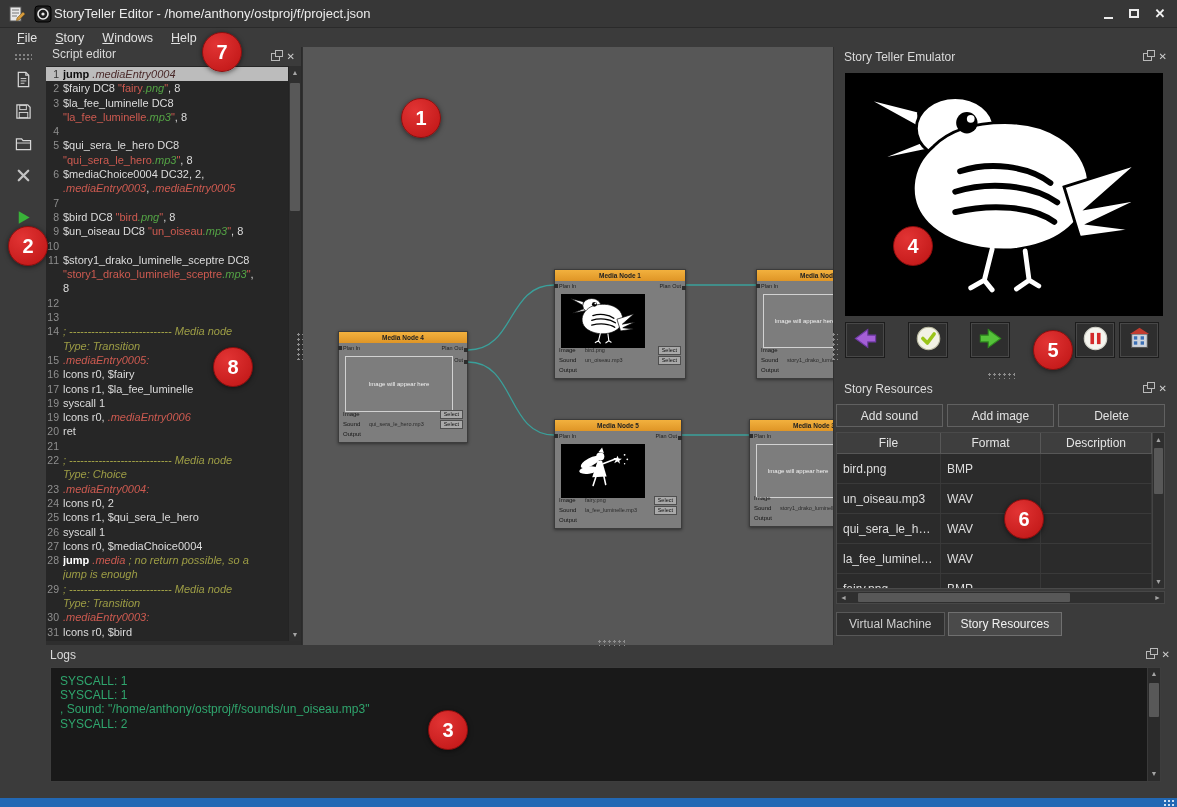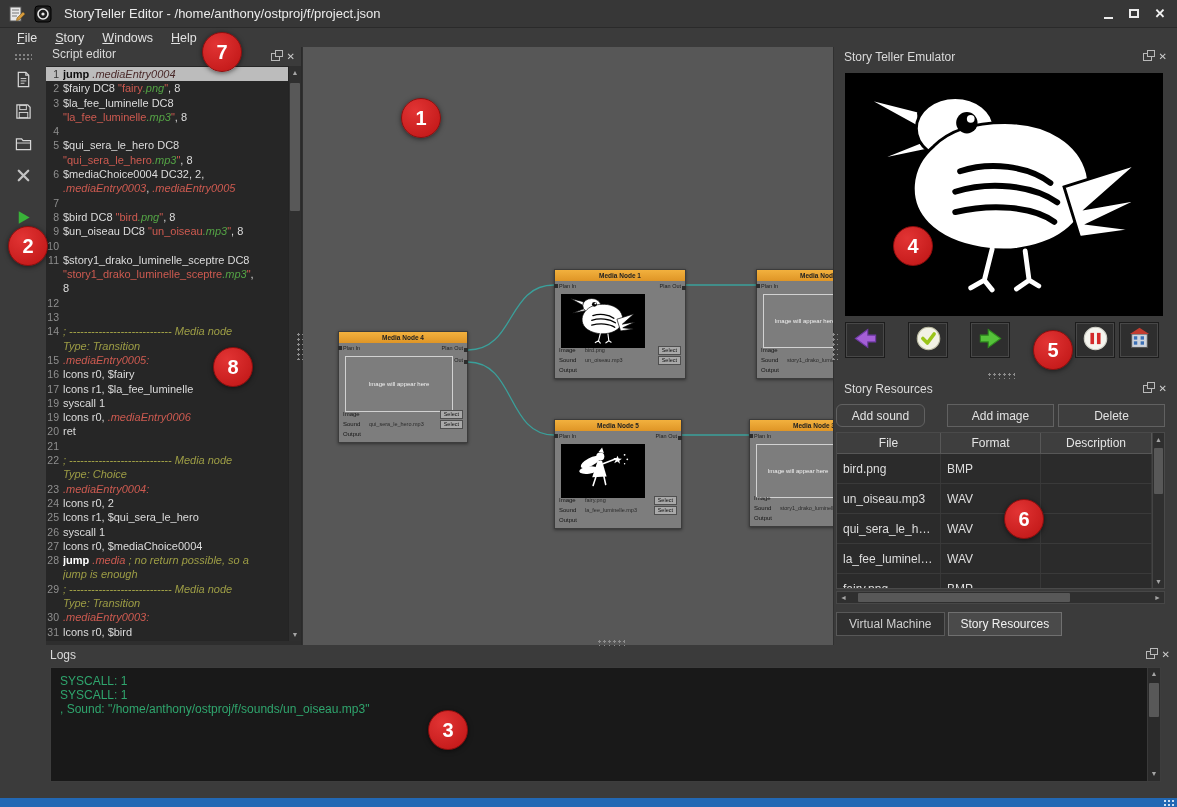--- a/index.html
+++ b/index.html
@@ -3,21 +3,21 @@
 <meta charset="utf-8">
 <style>
   *{margin:0;padding:0;box-sizing:border-box}
   html,body{width:1177px;height:807px}
   body{position:relative;background:#3b3b3b;font-family:"Liberation Sans",sans-serif;overflow:hidden;color:#ddd}
 
   
   .titlebar{position:absolute;left:0;top:0;width:1177px;height:28px;background:#373737;border-bottom:1px solid #2a2a2a;display:flex;align-items:center}
   .app-ic{width:18px;height:18px;margin-left:8px;flex:none}
   .app-ic svg{width:100%;height:100%}
-  .title-text{margin-left:12px;font-size:13px;color:#ebebeb;white-space:nowrap}
+  .title-text{margin-left:2px;font-size:13px;color:#ebebeb;white-space:nowrap}
   .win-btns{margin-left:auto;display:flex;margin-right:4px}
   .win-btn{width:26px;height:22px;display:flex;align-items:center;justify-content:center;color:#eee;font-size:12px;cursor:default}
   .wm-bar{width:9px;height:2px;background:#ececec;margin-top:8px}
   .wm-box{width:10px;height:9px;border:2px solid #ececec}
   .wm-x{font-size:13px;font-weight:bold;color:#f2f2f2}
 
   
   .menubar{position:absolute;top:28px;left:0;width:1177px;height:19px;background:#3b3b3b;display:flex;align-items:center;padding-left:8px}
   .menu-item{padding:0 9px;font-size:12.5px;color:#e2e2e2}
   .menu-item u{text-decoration:underline}
@@ -519,37 +519,38 @@
     <div class="emu-btn" style="left: 285px;">
       <span><svg viewBox="0 0 24 24">
           <rect x="5" y="8" width="14" height="12" fill="#cfd4dc" stroke="#555"></rect>
           <polygon points="3.5,8 12,2.5 20.5,8" fill="#c23b2e"></polygon>
           <rect x="7" y="10" width="3" height="3" fill="#3b6fb5"></rect>
           <rect x="13" y="10" width="3" height="3" fill="#3b6fb5"></rect>
           <rect x="7" y="14.5" width="3" height="3" fill="#3b6fb5"></rect>
           <rect x="13" y="14.5" width="3" height="3" fill="#3b6fb5"></rect>
         </svg></span>
     </div>
-    <div class="res-btn" style="left: 2px; width: 89px; border-radius: 6px;">Add sound</div>
+    <div class="res-btn" style="left: 2px; width: 107px;">Add sound</div>
     <div class="res-btn" style="left: 113px; width: 107px;">Add image</div>
     <div class="res-btn" style="left: 224px; width: 107px;">Delete</div>
   </div>
 
 <div class="logs-headrow">
   <span>Logs</span>
   <span class="dock">
     <span class="dock-float"></span>
     <span class="dock-close">✕</span>
   </span>
 </div>
 <div class="logs-box">
   <div>
       <div class="log-line">SYSCALL: 1</div>
       <div class="log-line">SYSCALL: 1</div>
       <div class="log-line">, Sound: "/home/anthony/ostproj/f/sounds/un_oiseau.mp3"</div>
+      <div class="log-line">SYSCALL: 2</div>
     </div>
   <div class="logs-vsb">
     <span class="sb-ar sb-up">▲</span>
     <span class="sb-track">
         <span class="sb-thumb" style="top:2px;height:34px"></span>
       </span>
     <span class="sb-ar sb-down">▼</span>
   </div>
 </div>
 

